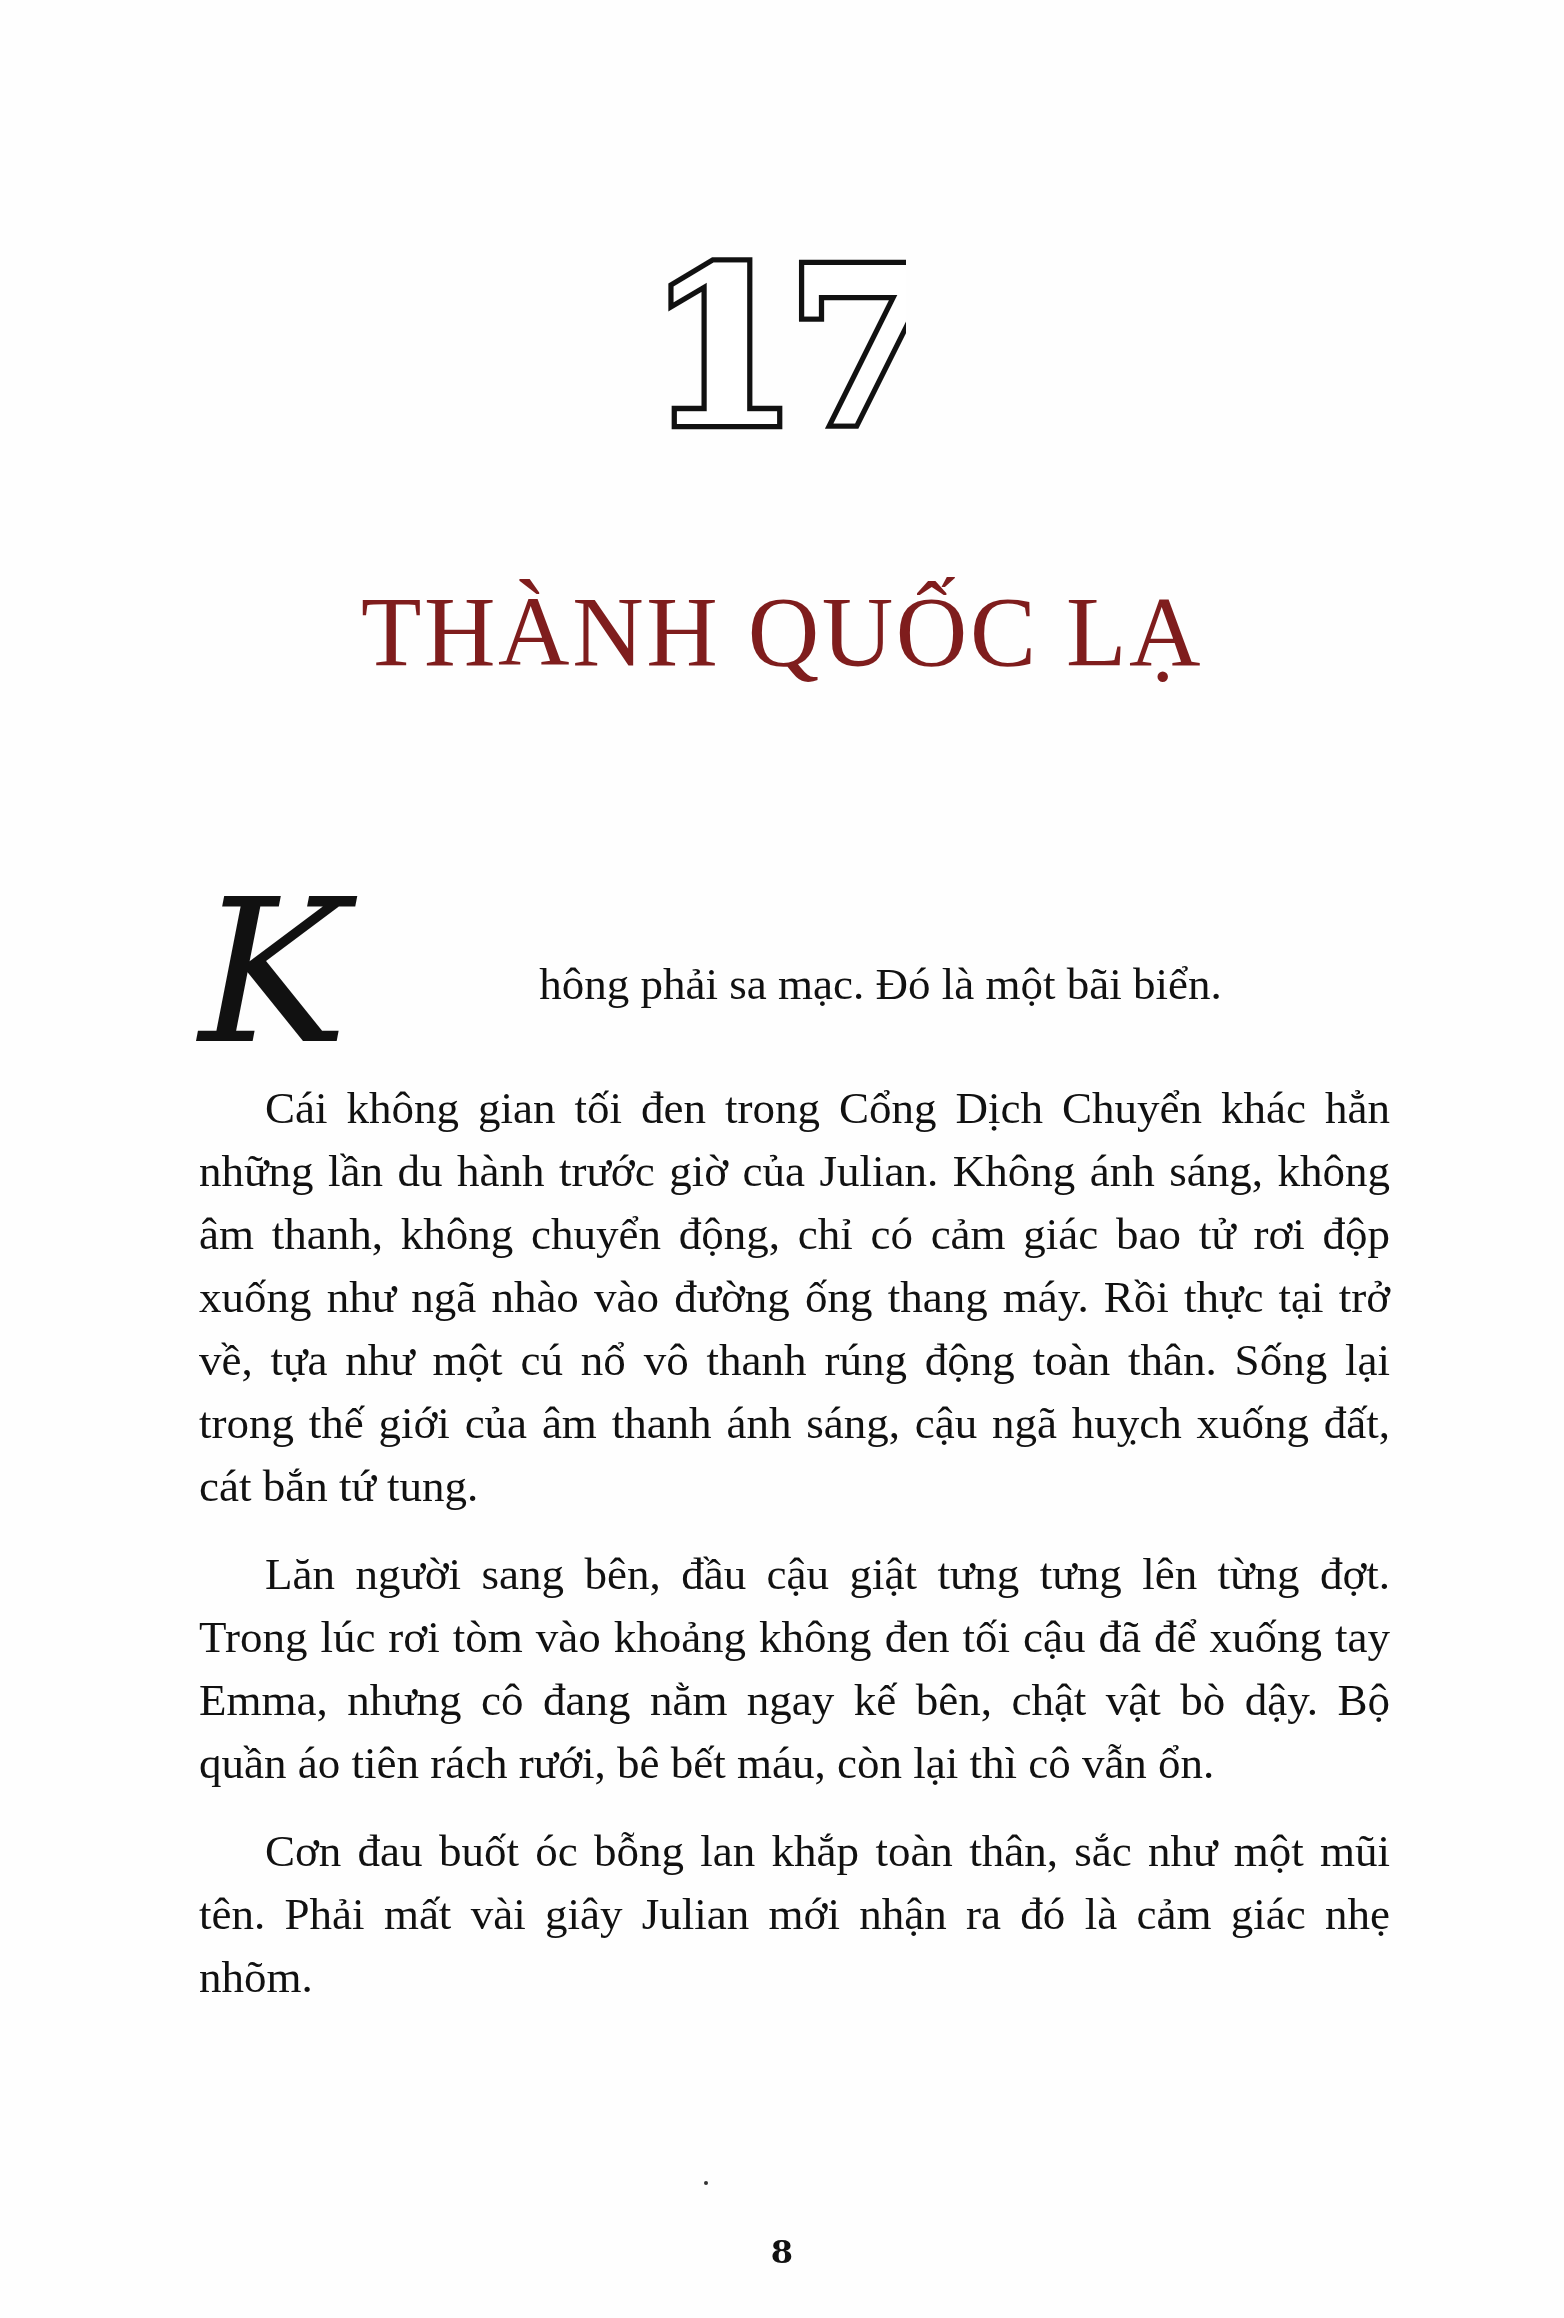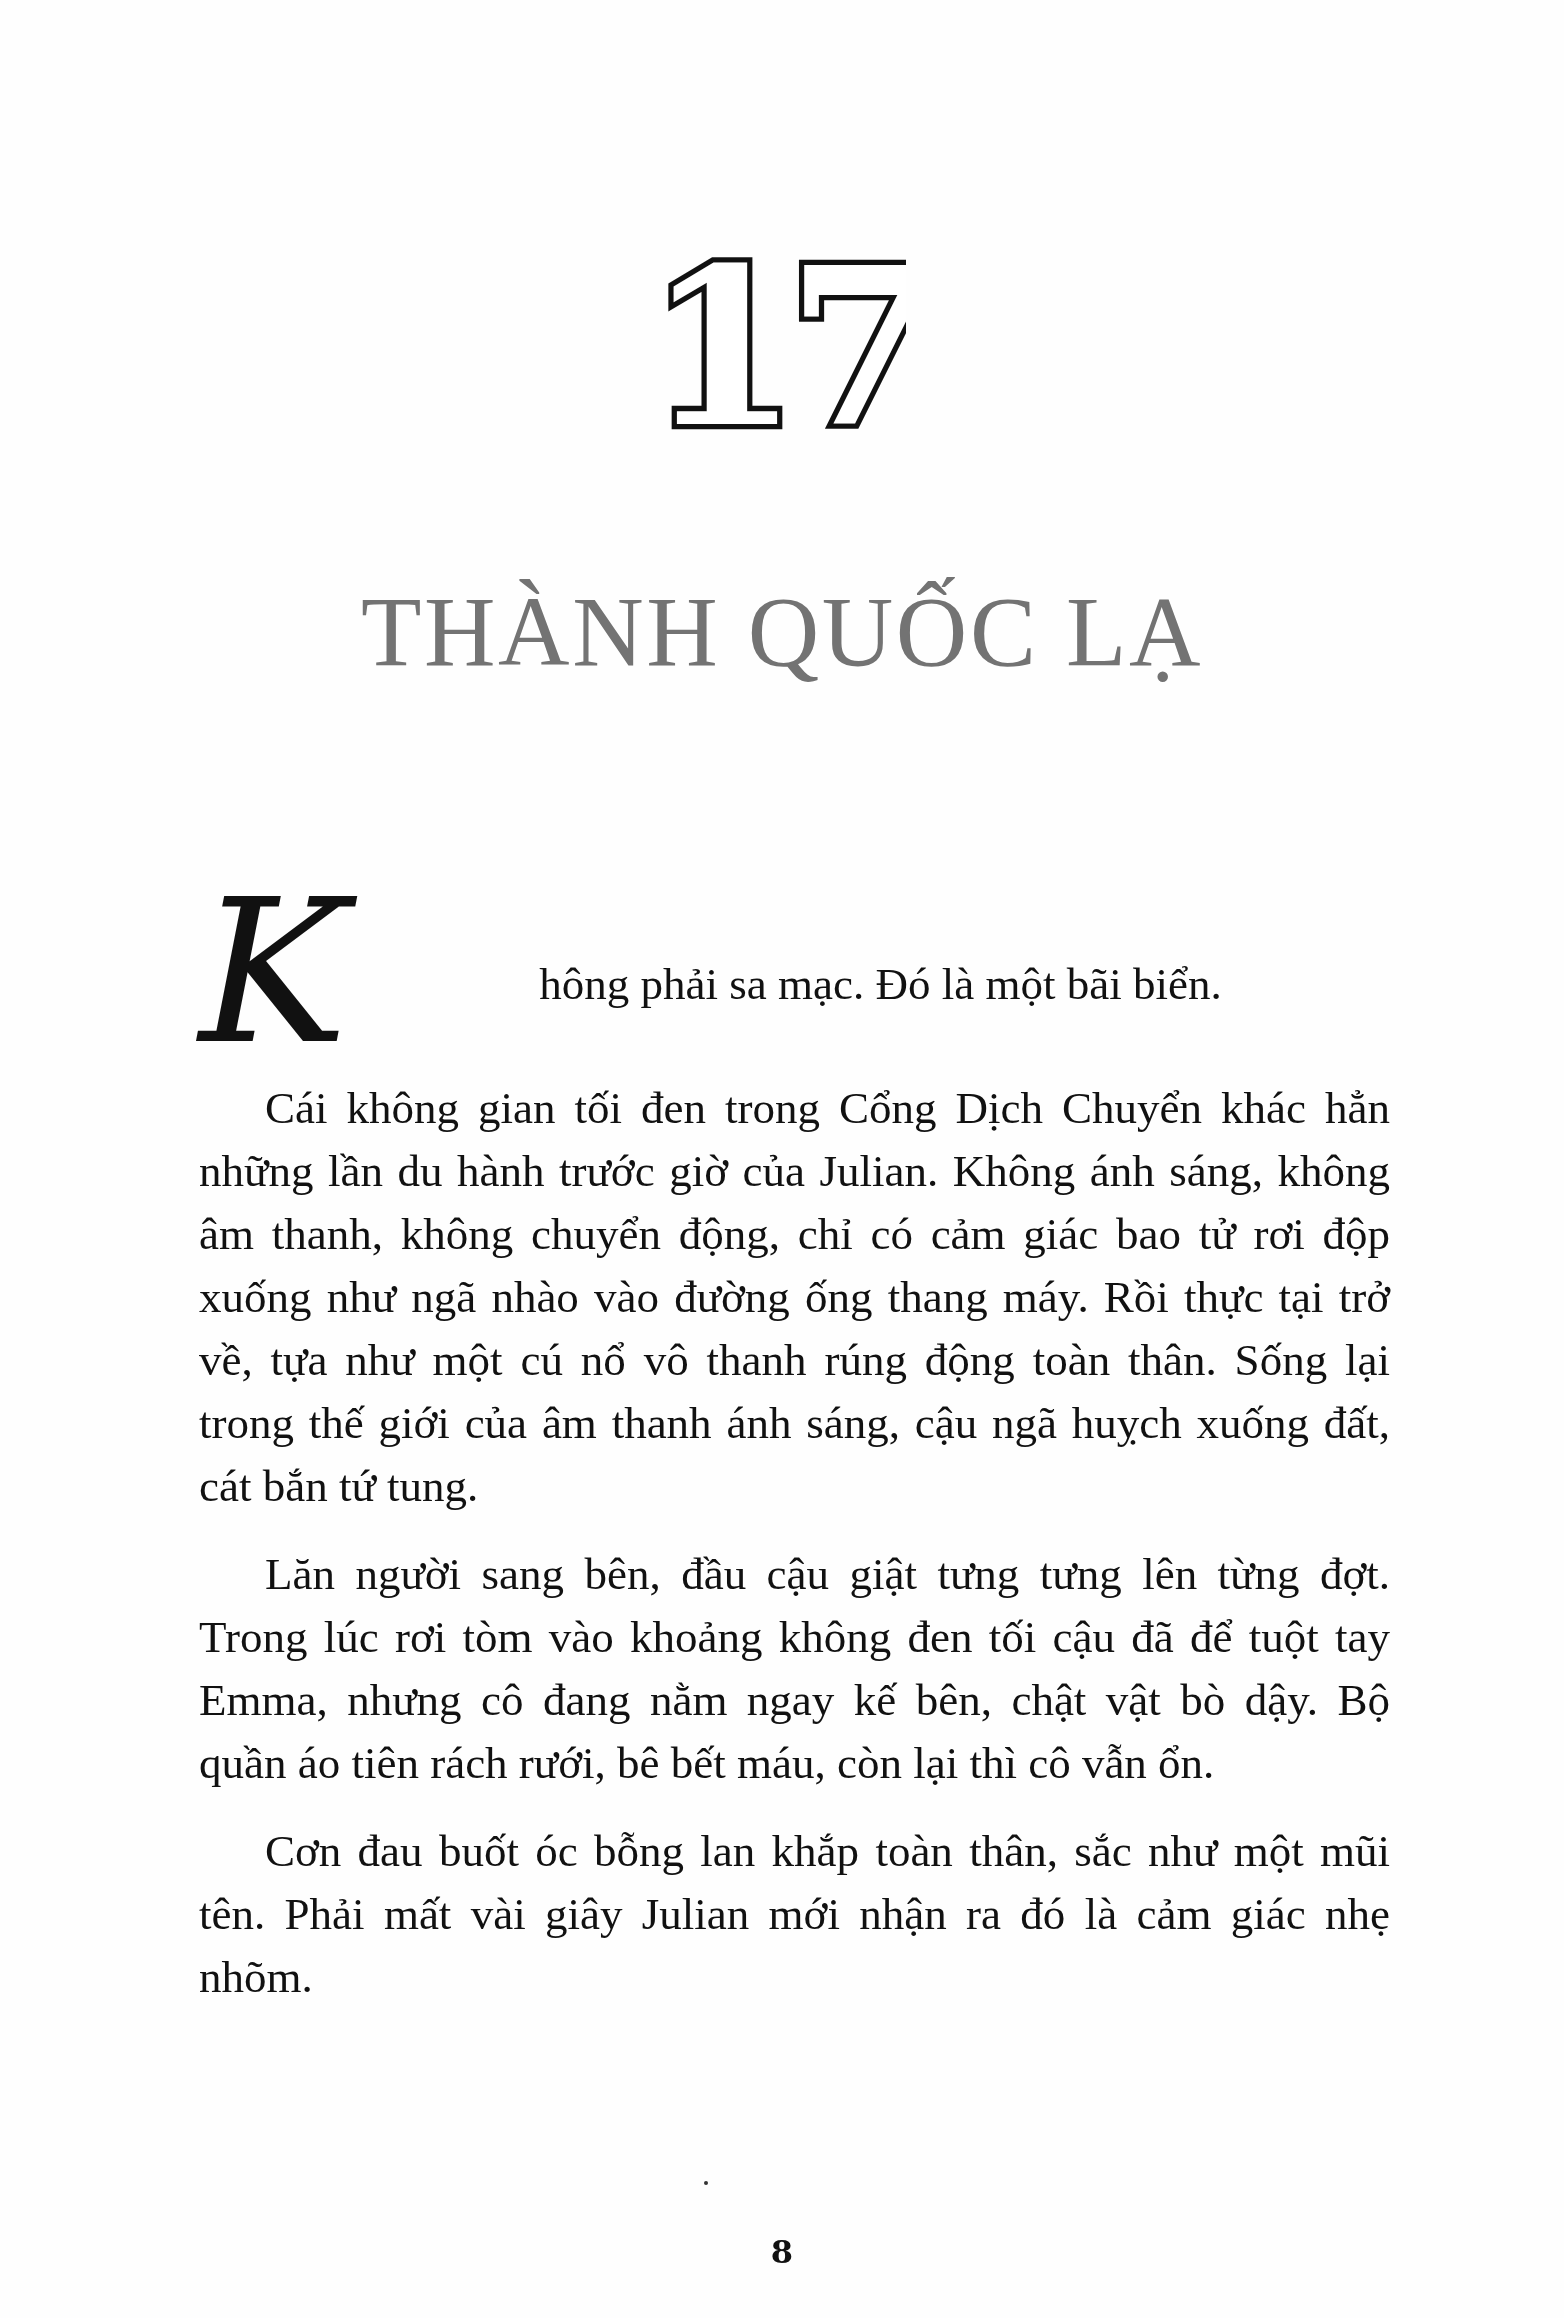--- a/index.html
+++ b/index.html
@@ -47,21 +47,21 @@
     .chapter-title {
       position: absolute;
       left: 0;
       right: 0;
       top: 582px;
       text-align: center;
       font-family: "Liberation Serif", serif;
       font-size: 99px;
       letter-spacing: 2.6px;
       line-height: 1;
-      color: #737373;
+      color: #7f1d1d;
     }
     .body-text {
       position: absolute;
       left: 199px;
       width: 1191px;
       top: 880px;
       font-family: "Liberation Serif", serif;
       font-size: 45px;
       line-height: 63px;
       text-align: justify;
@@ -126,21 +126,21 @@
   </div>
 
   <div class="chapter-title">THÀNH QUỐC LẠ</div>
 
   <div class="body-text">
     <p class="first-para">
       <span class="drop-cap">K</span>
       <span class="rest">hông phải sa mạc. Đó là một bãi biển.</span>
     </p>
     <p class="para">Cái không gian tối đen trong Cổng Dịch Chuyển khác hẳn những lần du hành trước giờ của Julian. Không ánh sáng, không âm thanh, không chuyển động, chỉ có cảm giác bao tử rơi độp xuống như ngã nhào vào đường ống thang máy. Rồi thực tại trở về, tựa như một cú nổ vô thanh rúng động toàn thân. Sống lại trong thế giới của âm thanh ánh sáng, cậu ngã huỵch xuống đất, cát bắn tứ tung.</p>
-    <p class="para">Lăn người sang bên, đầu cậu giật tưng tưng lên từng đợt. Trong lúc rơi tòm vào khoảng không đen tối cậu đã để tuột tay Emma, nhưng cô đang nằm ngay kế bên, chật vật bò dậy. Bộ quần áo tiên rách rưới, bê bết máu, còn lại thì cô vẫn ổn.</p>
+    <p class="para">Lăn người sang bên, đầu cậu giật tưng tưng lên từng đợt. Trong lúc rơi tòm vào khoảng không đen tối cậu đã để xuống tay Emma, nhưng cô đang nằm ngay kế bên, chật vật bò dậy. Bộ quần áo tiên rách rưới, bê bết máu, còn lại thì cô vẫn ổn.</p>
     <p class="para">Cơn đau buốt óc bỗng lan khắp toàn thân, sắc như một mũi tên. Phải mất vài giây Julian mới nhận ra đó là cảm giác nhẹ nhõm.</p>
   </div>
 
   <span class="speck" style="left:704px; top:2181px;"></span>
 
   <div class="page-number">8</div>
 </div>
 
 
 </body></html>

